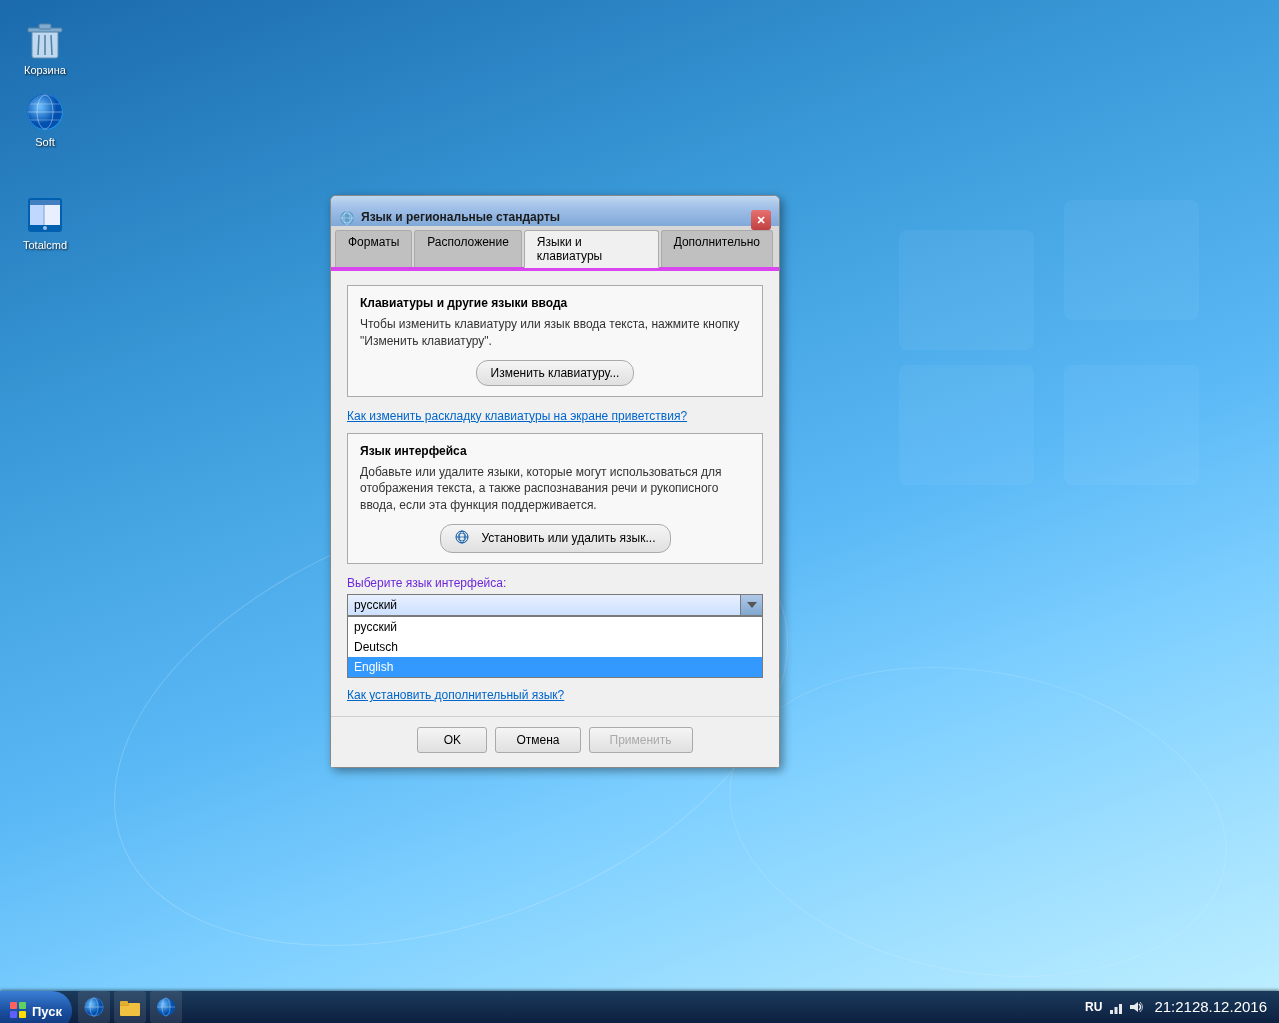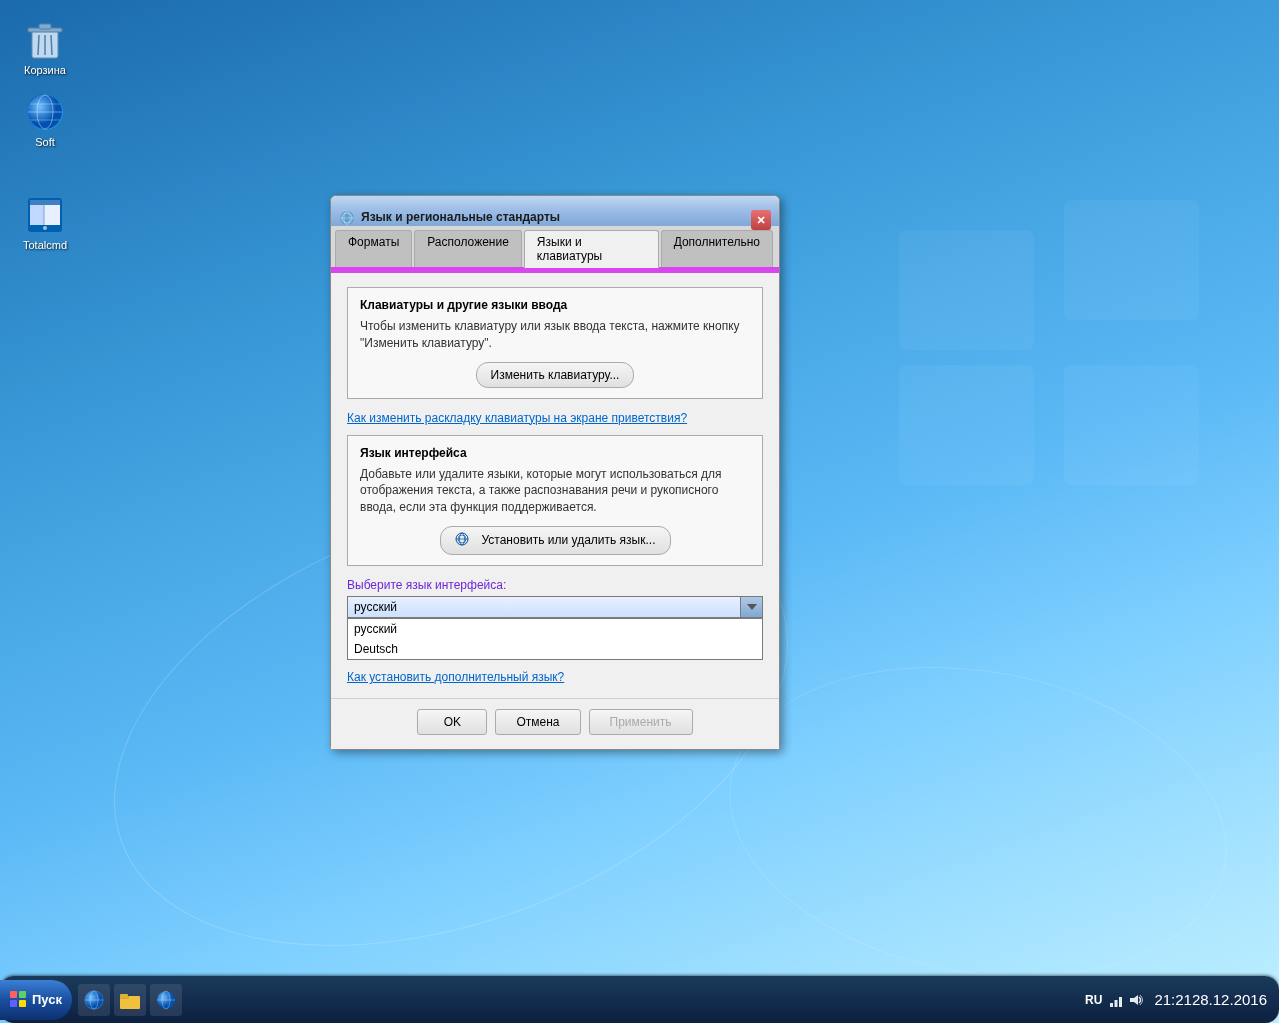--- a/index.html
+++ b/index.html
@@ -86,27 +86,25 @@
       text-align: center;
       line-height: 1.2;
     }
 
     
     .taskbar {
       position: absolute;
       bottom: 0;
       left: 0;
       width: 100%;
-      height: 47px;
+      height: 32px;
       background: linear-gradient(to bottom, #1a3a5c 0%, #0d2040 100%);
       display: flex;
-      align-items: center;
       z-index: 100;
       box-shadow: 0 -1px 3px rgba(0,0,0,0.5);
-      border-radius: 14px;
     }
 
     .taskbar-start {
       display: flex;
       align-items: center;
       height: 40px;
       padding: 0 10px;
       background: linear-gradient(to bottom, #3a7fd5 0%, #1a4fa0 50%, #0d3070 100%);
       border-radius: 0 20px 20px 0;
       color: white;
@@ -231,21 +229,21 @@
       color: white;
       font-size: 11px;
       font-weight: bold;
     }
 
     
     .dialog-tabs {
       display: flex;
       background: #d8d8d8;
       padding: 4px 4px 0 4px;
-      border-bottom: 6px solid #d946ef;
+      border-bottom: 4px solid #d946ef;
     }
 
     .tab {
       padding: 4px 12px;
       font-size: 12px;
       cursor: pointer;
       border: 1px solid #aaa;
       background: #c0c0c0;
       margin-right: 2px;
       border-radius: 3px 3px 0 0;
@@ -510,20 +508,21 @@
           <span>русский</span>
           <div class="dropdown-arrow">
             <svg width="10" height="6" viewBox="0 0 10 6">
                 <polygon points="0,0 10,0 5,6" fill="#555"></polygon>
               </svg>
           </div>
         </div>
         <div class="dropdown-list">
           <div class="dropdown-item">русский</div>
           <div class="dropdown-item">Deutsch</div>
+          <div class="dropdown-item selected">English</div>
         </div>
       </div>
 
       <div style="margin-top:10px;">
         <span class="hyperlink">Как установить дополнительный язык?</span>
       </div>
     </div>
 
     <div class="dialog-footer">
       <button class="footer-btn">OK</button>

